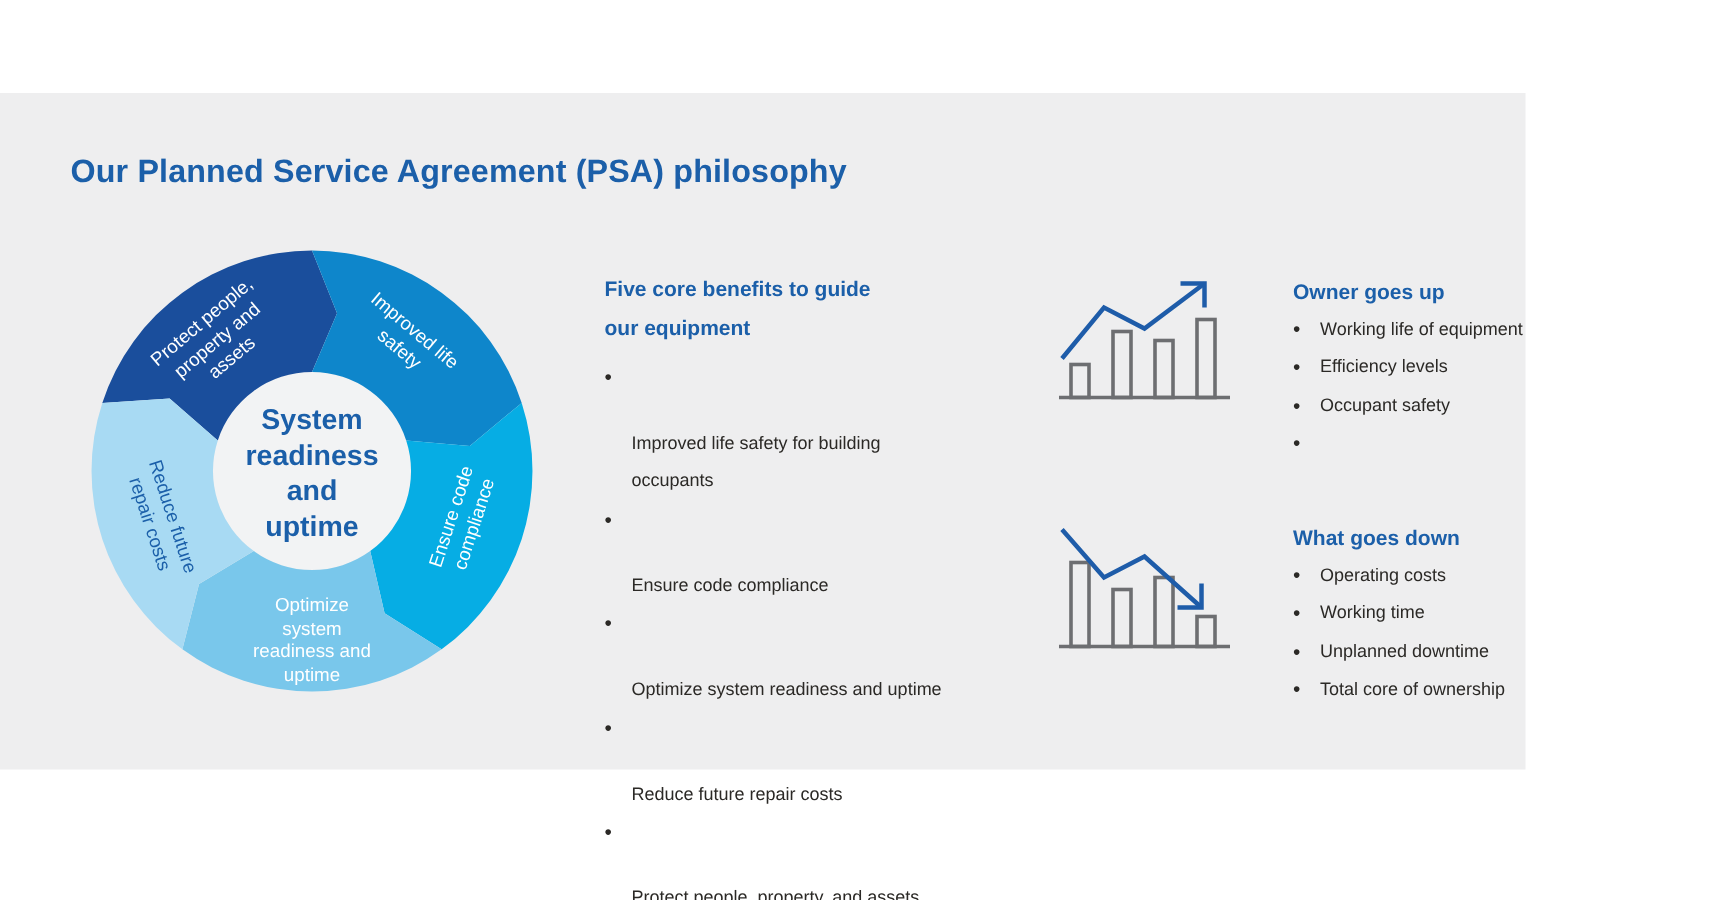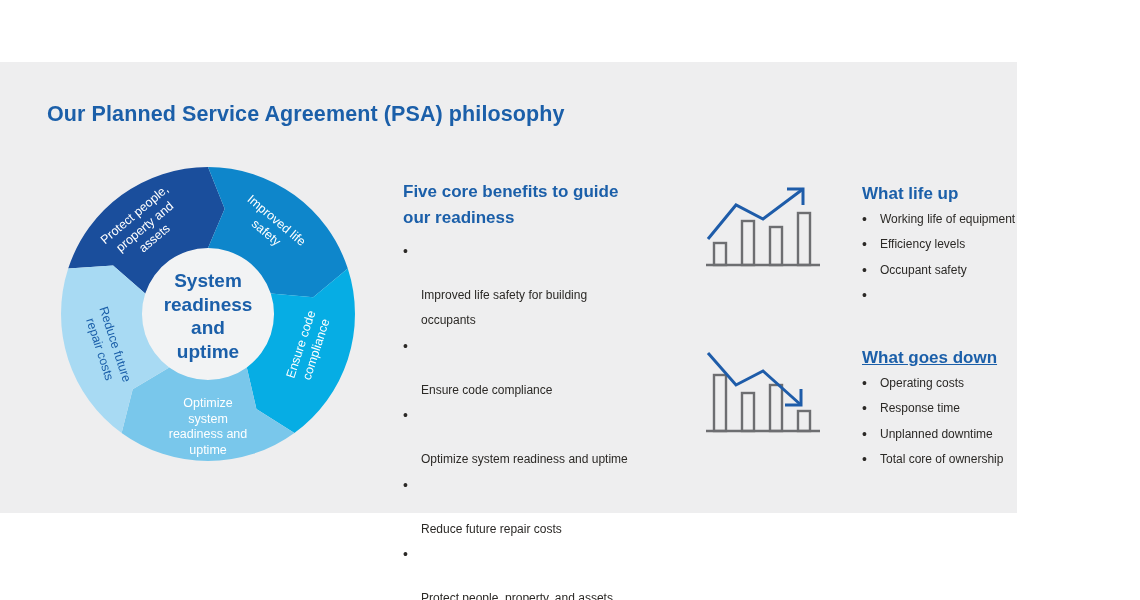--- a/index.html
+++ b/index.html
@@ -11,21 +11,21 @@
   .donut{position:absolute;left:58px;top:102px;width:300px;height:300px;}
   .donut svg{position:absolute;left:0;top:0;}
   .seg-label{position:absolute;text-align:center;color:#ffffff;font-size:12.5px;
     line-height:15.5px;white-space:nowrap;font-weight:500;}
   .seg-label span{display:block;}
   .seg-label.dark-text{color:#1B5FA9;}
   .donut-center{position:absolute;left:150px;top:152px;transform:translate(-50%,-50%);
     text-align:center;font-size:19px;line-height:23.5px;font-weight:600;color:#1B5FA9;}
   .donut-center span{display:block;}
   
-  .col-heading{position:absolute;color:#1B5FA9;font-size:17px;line-height:26px;font-weight:600;}
+  .col-heading{position:absolute;color:#1B5FA9;font-size:14px;line-height:26px;font-weight:600;}
   .col-heading span{display:block;}
   .list{position:absolute;}
   .li{display:flex;align-items:flex-start;}
   .dot{width:18px;flex:0 0 18px;font-size:14px;line-height:25.4px;color:#2B2926;}
   .li-text{font-size:12px;line-height:25.4px;color:#2B2926;}
   .benefits-list .li-text{width:212px;margin-top:44px;}
   .icon-box{position:absolute;width:116px;height:90px;}
 </style>
 </head>
 <body>
@@ -73,21 +73,21 @@
     <div class="donut-center">
       <span>System</span>
       <span>readiness</span>
       <span>and</span>
       <span>uptime</span>
     </div>
   </div>
 
   <div class="col-heading" style="left:403px;top:117px;">
     <span>Five core benefits to guide</span>
-    <span>our readiness</span>
+    <span>our equipment</span>
   </div>
   <div class="list benefits-list" style="left:403px;top:177px;">
     <div class="li">
       <span class="dot">•</span>
       <span class="li-text">Improved life safety for building occupants</span>
       </div>
     <div class="li">
       <span class="dot">•</span>
       <span class="li-text">Ensure code compliance</span>
       </div>
@@ -114,21 +114,21 @@
         <rect x="92" y="32" width="12" height="52"></rect>
         <line x1="0" y1="84" x2="114" y2="84"></line>
       </g>
       <g fill="none" stroke-width="3" stroke="#1E5CA9">
         <polyline points="2,58 30,24 57,38 97,8"></polyline>
         <polyline points="81,8 97,8 97,24"></polyline>
       </g>
     </svg>
   </div>
   <div class="col-heading" style="left:862px;top:119px;">
-    <span>What life up</span>
+    <span>Owner goes up</span>
   </div>
   <div class="list" style="left:862px;top:145px;">
     <div class="li">
       <span class="dot">•</span>
       <span class="li-text">Working life of equipment</span>
       </div>
     <div class="li">
       <span class="dot">•</span>
       <span class="li-text">Efficiency levels</span>
       </div>
@@ -149,31 +149,31 @@
         <rect x="64" y="38" width="12" height="46"></rect>
         <rect x="92" y="64" width="12" height="20"></rect>
         <line x1="0" y1="84" x2="114" y2="84"></line>
       </g>
       <g fill="none" stroke-width="3" stroke="#1E5CA9">
         <polyline points="2,6 30,38 57,24 95,58"></polyline>
         <polyline points="79,58 95,58 95,42"></polyline>
       </g>
     </svg>
   </div>
-  <div class="col-heading" style="left:862px;top:283px;text-decoration:underline;">
+  <div class="col-heading" style="left:862px;top:283px;">
     <span>What goes down</span>
   </div>
   <div class="list" style="left:862px;top:309px;">
     <div class="li">
       <span class="dot">•</span>
       <span class="li-text">Operating costs</span>
       </div>
     <div class="li">
       <span class="dot">•</span>
-      <span class="li-text">Response time</span>
+      <span class="li-text">Working time</span>
       </div>
     <div class="li">
       <span class="dot">•</span>
       <span class="li-text">Unplanned downtime</span>
       </div>
     <div class="li">
       <span class="dot">•</span>
       <span class="li-text">Total core of ownership</span>
       </div>
   </div>

